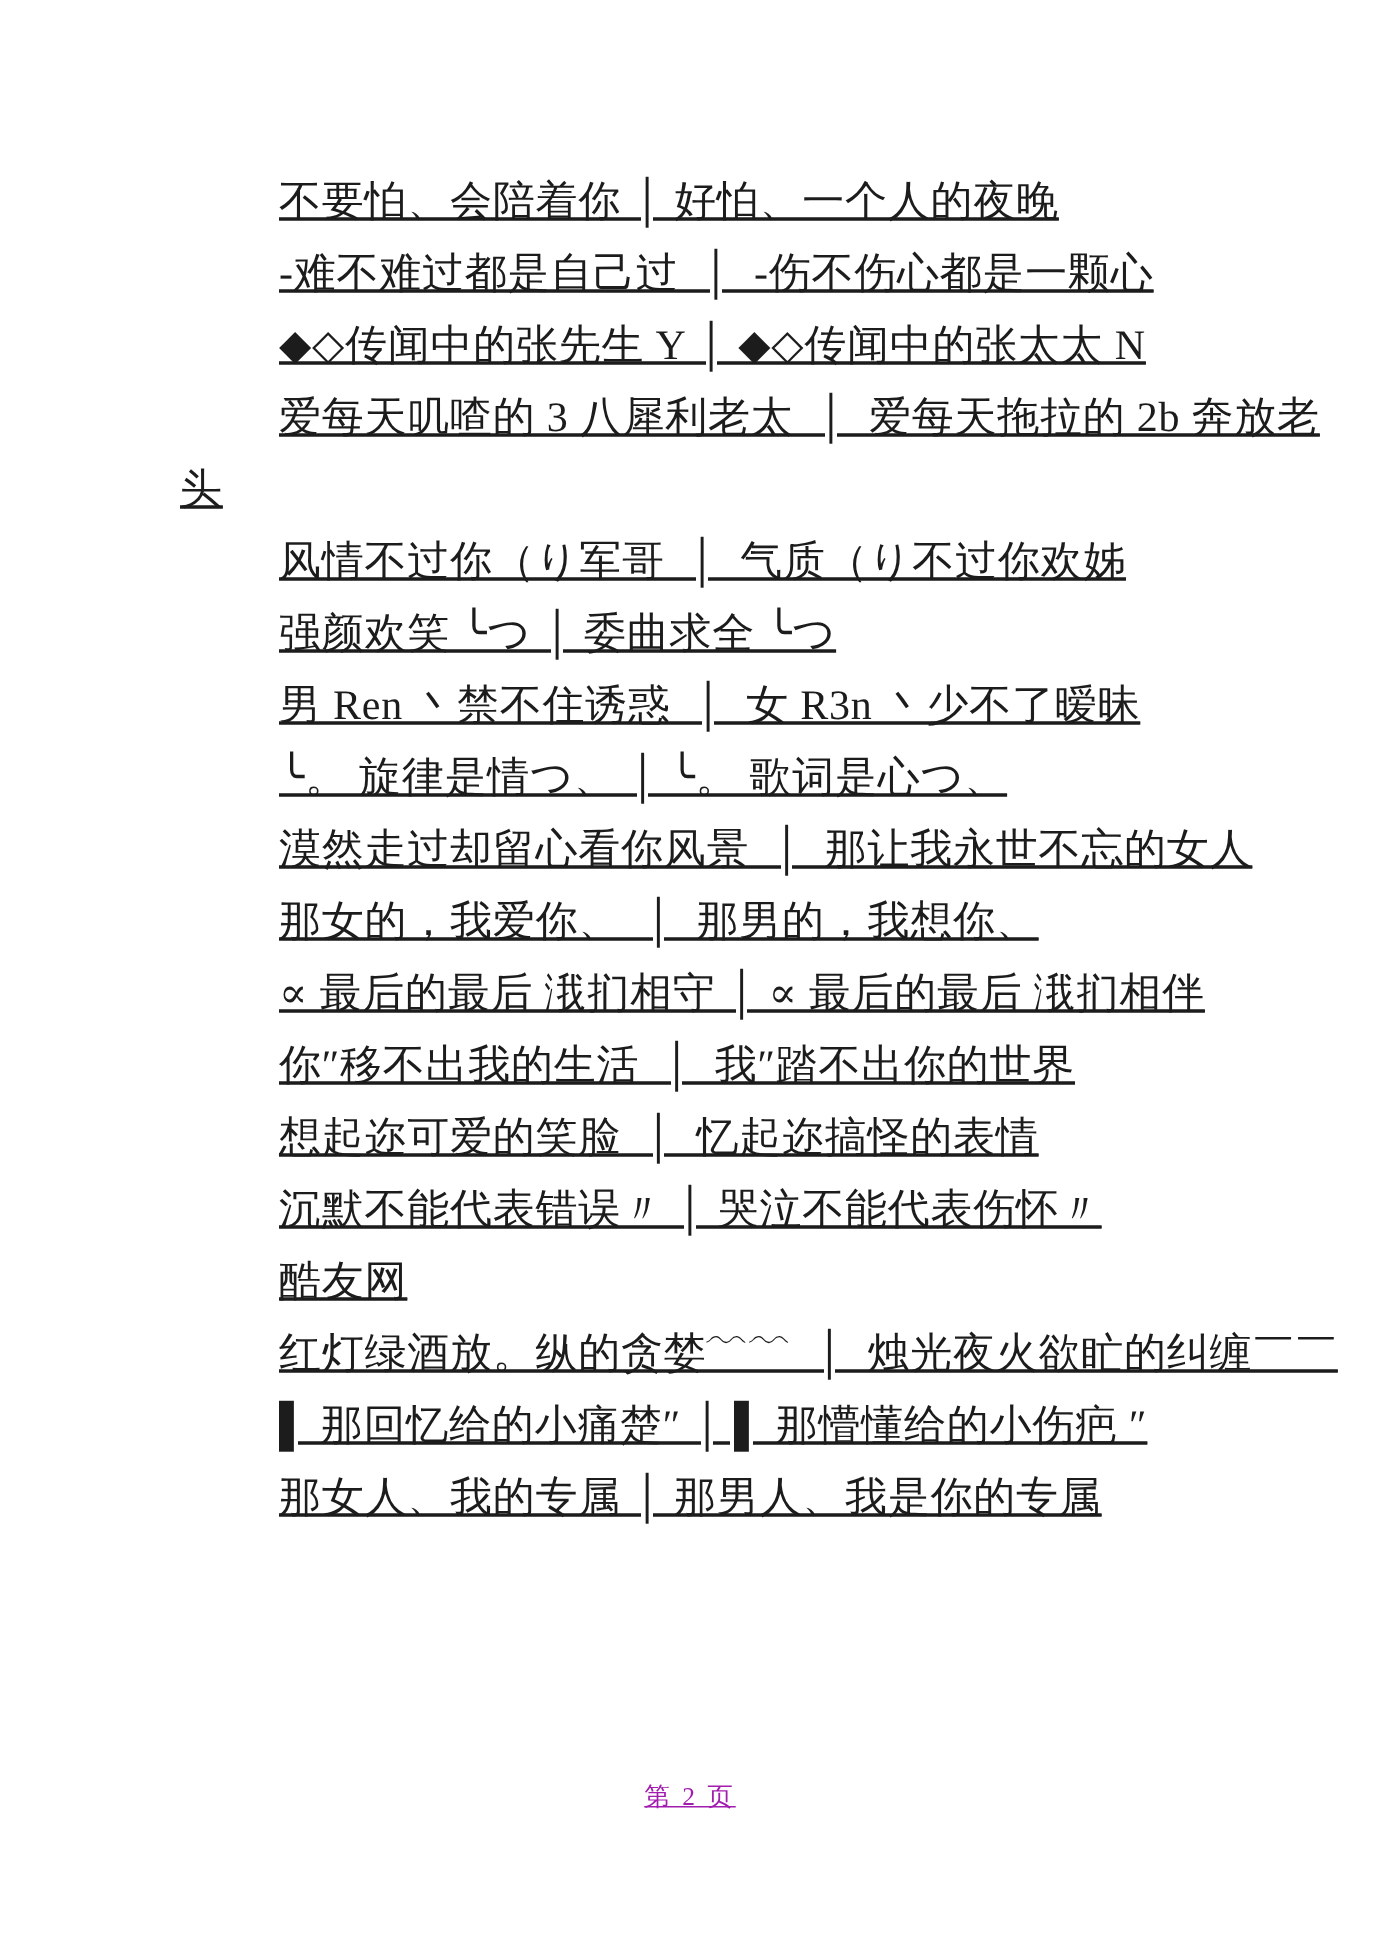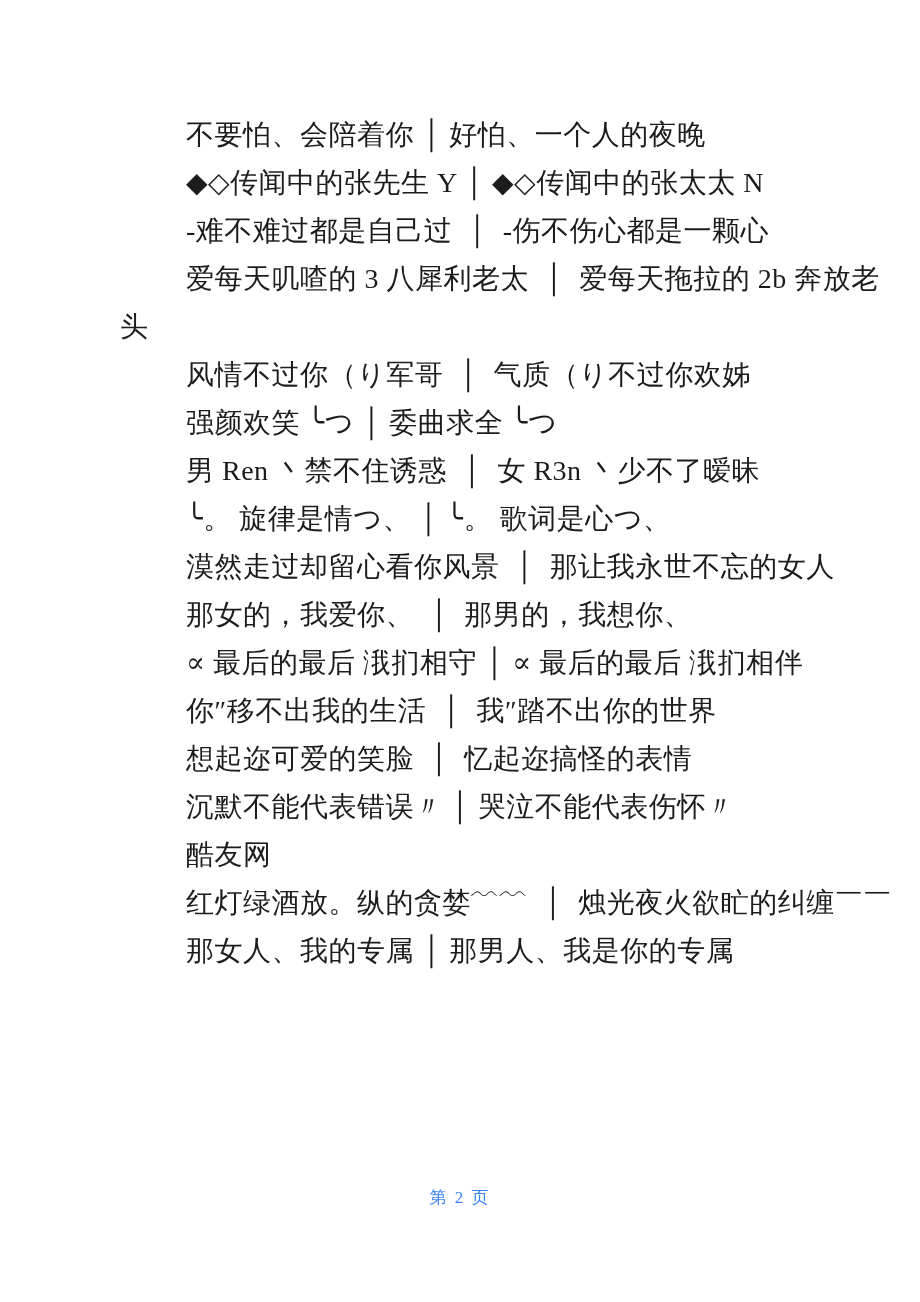--- a/index.html
+++ b/index.html
@@ -1,15 +1,15 @@
 <!DOCTYPE html>
 <html><head>
 <meta charset="utf-8">
 <style>
-  * { margin: 0; padding: 0; box-sizing: border-box; }
+  * { margin: 0; padding: 0; box-sizing: border-box; text-decoration: underline; }
   html, body {
     width: 920px;
     height: 1302px;
     background: #ffffff;
     font-family: "Liberation Serif", "DejaVu Serif", serif;
   }
   .doc {
     position: relative;
     width: 920px;
     height: 1302px;
@@ -35,43 +35,44 @@
   .line.no-indent {
     text-indent: 0;
   }
   .footer {
     position: absolute;
     top: 1186px;
     left: 0;
     width: 920px;
     text-align: center;
     font-size: 17px;
-    color: #3b82f6;
+    color: #a21caf;
     letter-spacing: 2px;
     white-space: pre;
   }
 </style>
 </head>
 <body>
 
 <div class="doc">
   <div class="body">
       <p class="line">不要怕、会陪着你 │ 好怕、一个人的夜晚</p>
+      <p class="line">-难不难过都是自己过  │  -伤不伤心都是一颗心</p>
       <p class="line">◆◇传闻中的张先生 Y │ ◆◇传闻中的张太太 N</p>
-      <p class="line">-难不难过都是自己过  │  -伤不伤心都是一颗心</p>
       <p class="line">爱每天叽喳的 3 八犀利老太  │  爱每天拖拉的 2b 奔放老</p>
       <p class="line no-indent">头</p>
       <p class="line">风情不过你（り军哥  │  气质（り不过你欢姊</p>
       <p class="line">强颜欢笑 ╰つ │ 委曲求全 ╰つ</p>
       <p class="line">男 Ren 丶禁不住诱惑  │  女 R3n 丶少不了暧昧</p>
       <p class="line">╰。 旋律是情つ、 │ ╰。 歌词是心つ、</p>
       <p class="line">漠然走过却留心看你风景  │  那让我永世不忘的女人</p>
       <p class="line">那女的，我爱你、  │  那男的，我想你、</p>
       <p class="line">∝ 最后的最后 涐扪相守 │ ∝ 最后的最后 涐扪相伴</p>
       <p class="line">你″移不出我的生活  │  我″踏不出你的世界</p>
       <p class="line">想起迩可爱的笑脸  │  忆起迩搞怪的表情</p>
       <p class="line">沉默不能代表错误〃 │ 哭泣不能代表伤怀〃</p>
       <p class="line">酷友网</p>
       <p class="line">红灯绿酒放。纵的贪婪﹋﹋  │  烛光夜火欲盳的纠缠￣￣</p>
+      <p class="line">▌ 那回忆给的小痛楚″ │ ▌ 那懵懂给的小伤疤 ″</p>
       <p class="line">那女人、我的专属 │ 那男人、我是你的专属</p>
     </div>
   <div class="footer">第 2 页</div>
 </div>
 
 </body></html>

